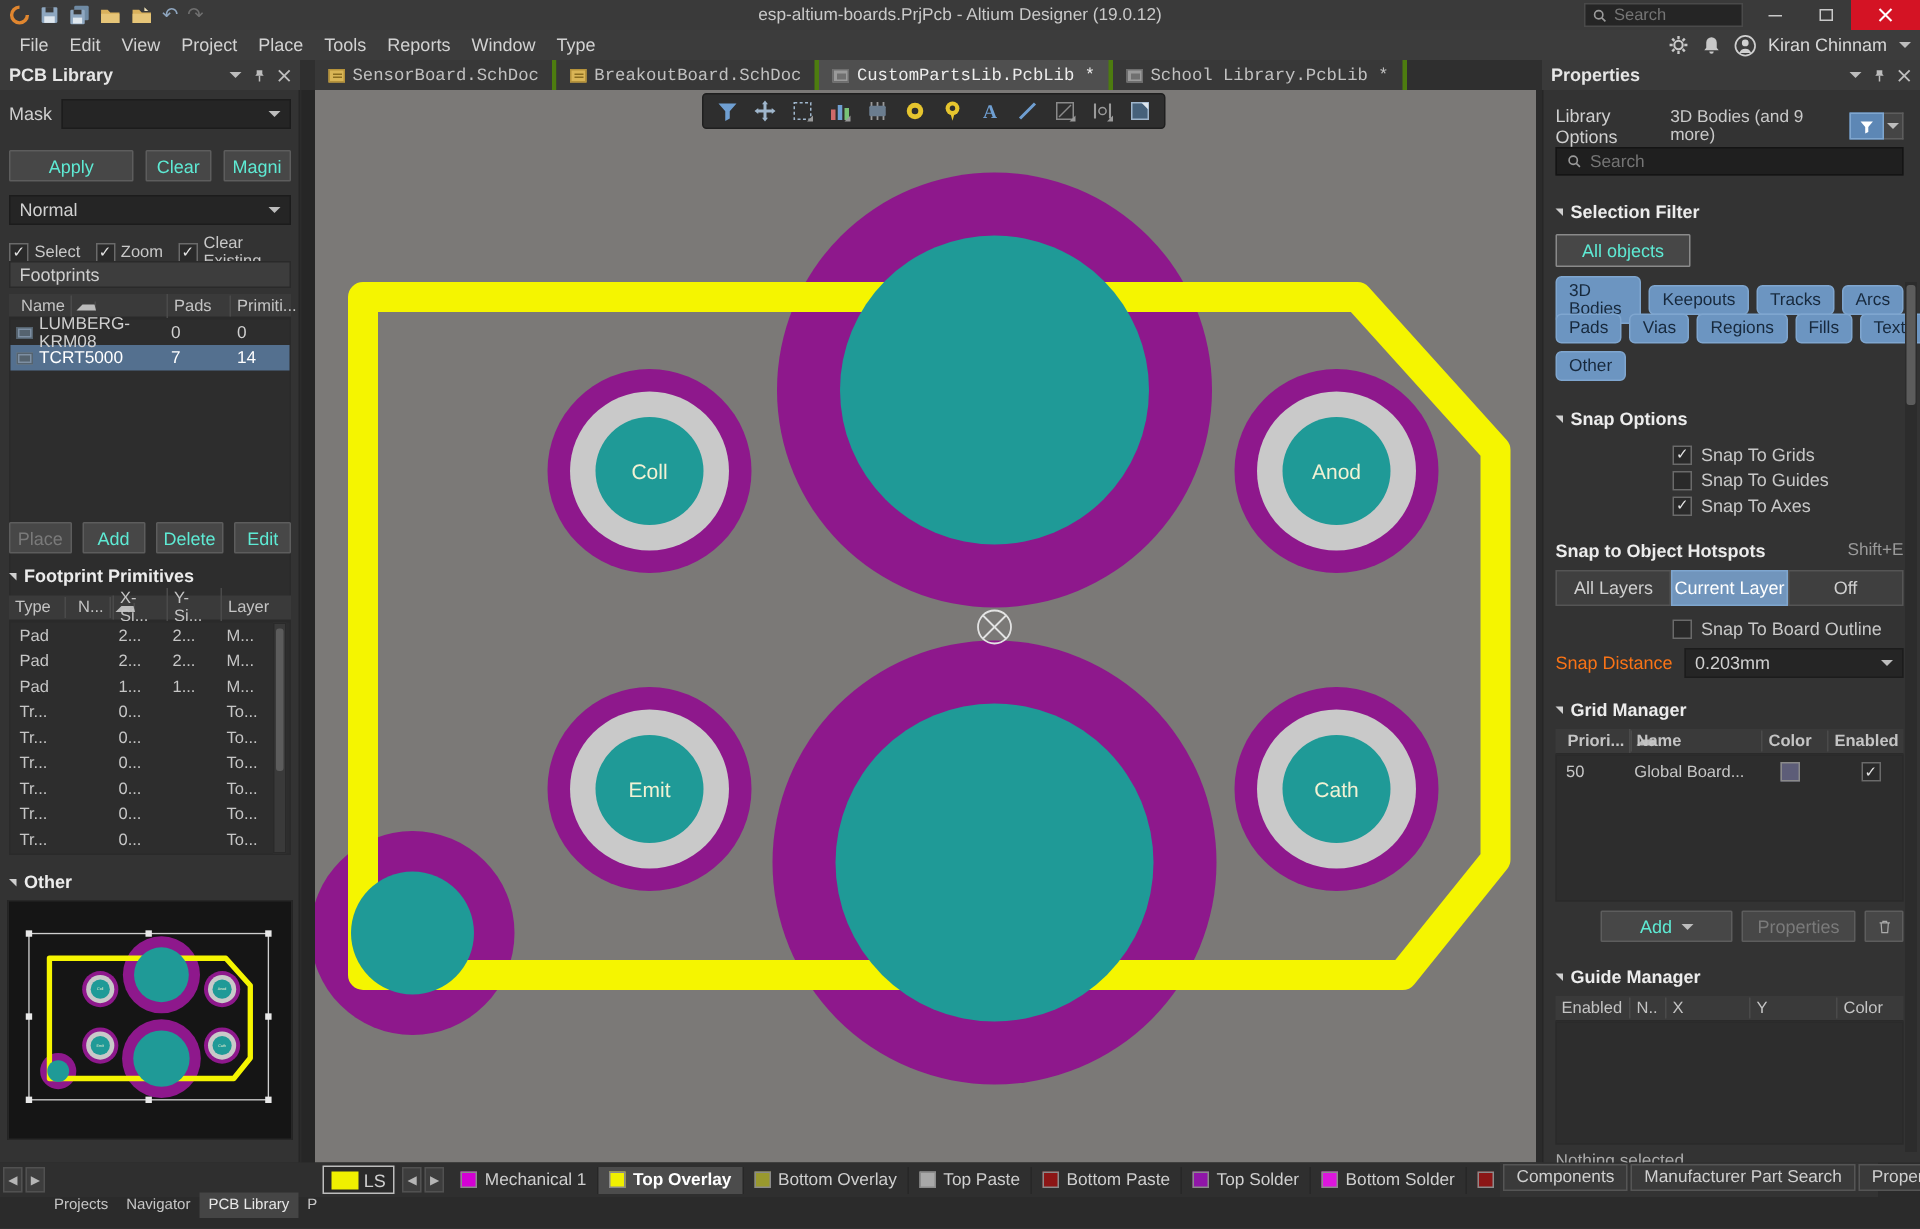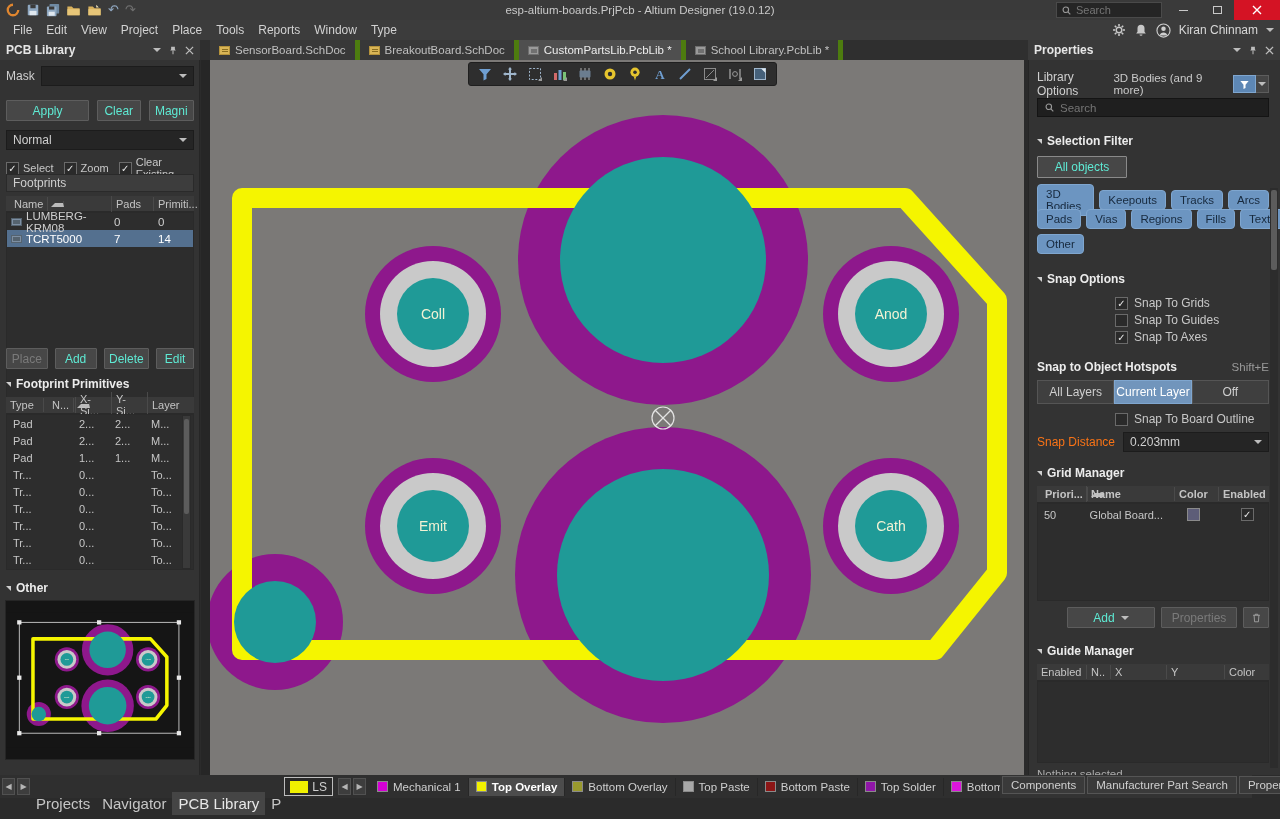--- a/index.html
+++ b/index.html
@@ -34,21 +34,21 @@
   .caret { width:0; height:0; border-left:4px solid transparent; border-right:4px solid transparent; border-top:4px solid #bdbdbd; display:inline-block; }
 
   
   #headrow { left:0; top:40px; width:1280px; height:20px; background:#2f2f2f; }
   .panel-head { height:20px; background:#3a3a3a; display:flex; align-items:center; padding:0 6px; }
   .panel-head .pt { font-size:12px; color:#e6e6e6; font-weight:bold; flex:1; }
   .panel-head .hic { display:flex; align-items:center; gap:7px; color:#bdbdbd; font-size:11px; }
   #lp-head { position:absolute; left:0; top:0; width:200px; }
   #rp-head { position:absolute; left:1028px; top:0; width:252px; }
   #doctabs { position:absolute; left:210px; top:0; width:814px; height:20px; display:flex; }
-  .dtab { display:flex; align-items:center; gap:5px; padding:0 9px; background:#383838; border-right:5px solid #4d7c0f; color:#c0c0c0; font-size:11.5px; white-space:nowrap; }
+  .dtab { display:flex; align-items:center; gap:5px; padding:0 9px; background:#383838; border-right:3px solid #4d7c0f; color:#c0c0c0; font-size:11.5px; white-space:nowrap;font-family:Liberation Mono, monospace; }
   .dtab.active { background:#4f4f4f; color:#ececec; }
   .schdoc-ic { width:11px; height:9px; background:#d9b556; border:1px solid #b5923a; position:relative; }
   .schdoc-ic:before { content:""; position:absolute; left:2px; top:2px; width:6px; height:1px; background:#8a6d20; box-shadow:0 2px 0 #8a6d20; }
   .pcblib-ic { width:11px; height:9px; background:#9a9a9a; border:1px solid #6e6e6e; position:relative; }
   .pcblib-ic:before { content:""; position:absolute; left:2px; top:2px; width:6px; height:4px; background:#707070; }
 
   
   #leftpanel { left:0; top:60px; width:200px; height:715px; background:#333333; border-right:1px solid #262626; }
   .lp-row { position:absolute; left:6px; width:188px; }
   .combo { background:#252525; border:1px solid #1c1c1c; height:20px; display:flex; align-items:center; padding:0 6px; color:#d0d0d0; position:relative; }
@@ -90,21 +90,21 @@
   .chklbl { color:#c8c8c8; font-size:12px; }
   .gm-grid { display:flex; align-items:flex-end; height:17px; font-size:11px; color:#c6c6c6; }
   .g-pri{width:52px;padding-left:6px;} .g-name{width:90px;} .g-color{width:48px;display:flex;justify-content:flex-start;padding-left:8px;} .g-en{width:42px;display:flex;justify-content:center;}
   .gd-en{width:50px;padding-left:6px;} .gd-n{width:24px;} .gd-x{width:56px;} .gd-y{width:58px;} .gd-c{width:42px;}
   #dock-tabs { left:1000px; top:775px; width:252px; height:23px; background:#333; display:flex; align-items:flex-start; gap:2px; padding:1px 2px; }
   .dock-tab { background:#3a3a3a; border:1px solid #555; color:#cfcfcf; font-size:11.5px; padding:2px 8px; white-space:nowrap; }
 
   
   #layerbar { left:0; top:775px; width:1028px; height:23px; background:#2f2f2f; display:flex; align-items:center; }
   .nav-arrow { width:13px; height:17px; background:#3d3d3d; border:1px solid #515151; display:flex; align-items:center; justify-content:center; color:#b5b5b5; font-size:8px; margin-left:2px; }
-  .ptab { padding:3px 6px; color:#c6c6c6; font-size:15px; white-space:nowrap;margin-top:33px; }
+  .ptab { padding:3px 6px; color:#c6c6c6; font-size:10px; white-space:nowrap;margin-top:33px; }
   .ptab.active { background:#454545; color:#e8e8e8; }
   #ls-box { display:flex; align-items:center; gap:4px; border:1px solid #bdbdbd; background:#2a2a2a; height:19px; padding:0 5px; margin:0 3px; }
   #ls-box .sw { width:18px; height:12px; background:#f0f000; }
   .layer-tab { display:flex; align-items:center; gap:5px; padding:3px 7px; color:#cfcfcf; font-size:11.5px; white-space:nowrap; border-right:1px solid #272727; }
   .layer-tab.active { background:#4c4c4c; color:#ffffff; font-weight:bold; }
   .layer-tab .swatch { width:11px; height:11px; border:1px solid #8a8a8a; flex:none; }
   #statusbar { left:0; top:798px; width:1280px; height:21px; background:#383838; border-top:1px solid #272727; display:flex; align-items:center; color:#c9c9c9; font-size:12px; }
   #statusbar span { margin-left:10px; }
   #panels-btn { position:absolute; right:5px; top:1px; height:18px; padding:0 10px; display:flex; align-items:center; background:#454545; border:1px solid #5d5d5d; color:#d6d6d6; font-size:11.5px; }
 </style>

